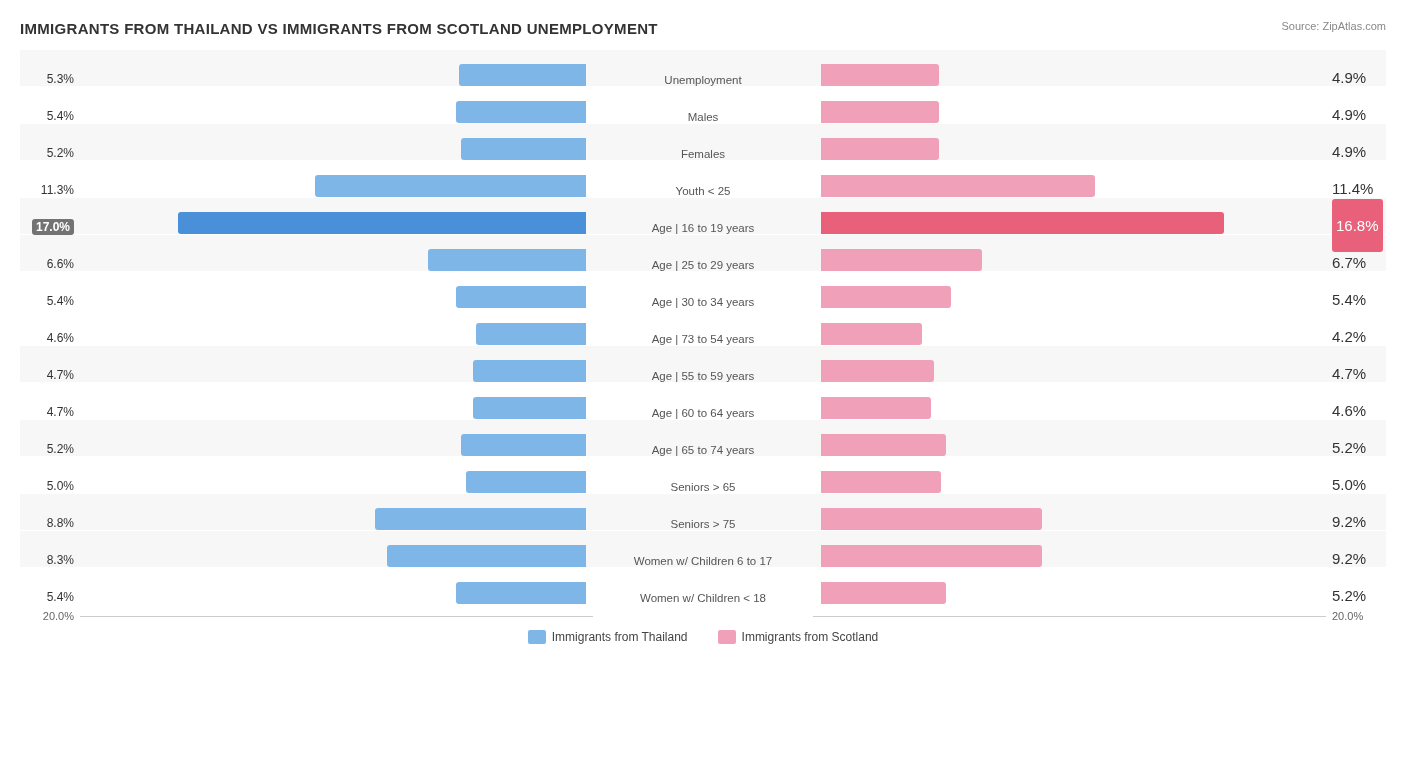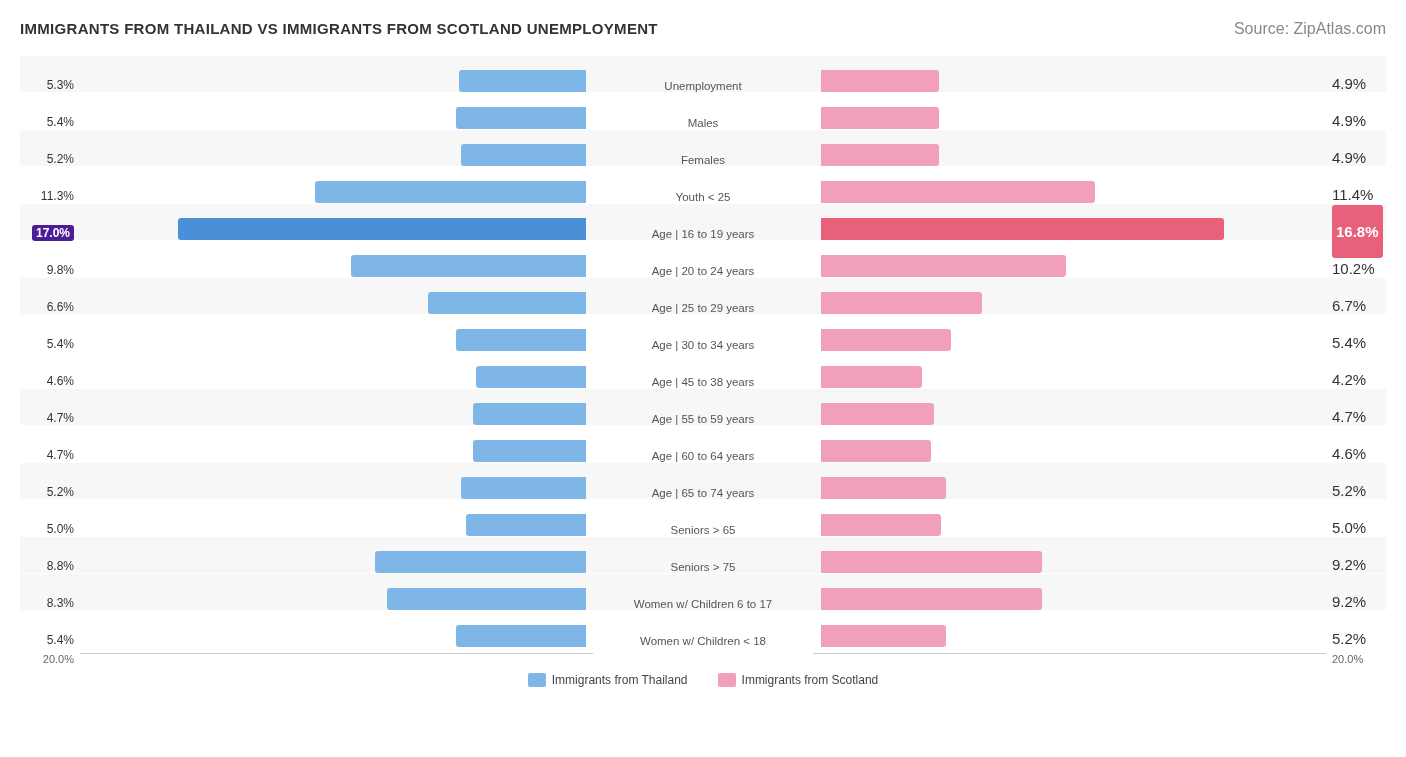--- a/index.html
+++ b/index.html
@@ -17,21 +17,21 @@
     }
     .chart-title {
       font-size: 15px;
       font-weight: bold;
       text-transform: uppercase;
       color: #333;
       margin-bottom: 4px;
       letter-spacing: 0.3px;
     }
     .chart-source {
-      font-size: 16px;
+      font-size: 11px;
       color: #888;
       text-align: center;
       margin-bottom: 10px;
     }
     .chart-area {
       position: relative;
       width: 100%;
     }
     
     .row-container {
@@ -88,20 +88,21 @@
       font-size: 15px;
       color: #333;
       padding-left: 6px;
       flex-shrink: 0;
     }
     .bg-stripe {
       background: #f7f7f7;
     }
     .axis-row {
       display: flex;
+      align-items: center;
       width: 100%;
       margin-top: 6px;
       margin-bottom: 8px;
     }
     .axis-left-val {
       width: 60px;
       text-align: right;
       font-size: 11px;
       color: #666;
       padding-right: 6px;
@@ -142,31 +143,31 @@
       border-radius: 2px;
     }
     .highlight-left {
       background: #4a90d9 !important;
     }
     .highlight-right {
       background: #e8607a !important;
     }
     .val-highlight-left {
       color: #fff;
-      background: #4c1d95;
+      background: #737373;
       border-radius: 3px;
       padding: 1px 4px;
       font-weight: bold;
     }
     .val-highlight-right {
       color: #fff;
       background: #e8607a;
       border-radius: 3px;
       padding: 18px 4px;
-      font-weight: bold;
+      font-weight: normal;
     }
   </style>
 </head>
 <body>
 
 <div class="chart-container">
   <div style="display:flex; justify-content:space-between; align-items:flex-start; margin-bottom:8px;gap:8px;">
     <div class="chart-title">IMMIGRANTS FROM THAILAND VS IMMIGRANTS FROM SCOTLAND UNEMPLOYMENT</div>
     <div class="chart-source">Source: ZipAtlas.com</div>
   </div>
@@ -240,35 +241,20 @@
       <div class="left-bar highlight-left" style="width:408px;"></div>
     </div>
     <div class="center-label">Age | 16 to 19 years</div>
     <div class="right-bar-area">
       <div class="right-bar highlight-right" style="width:403px;"></div>
     </div>
     <div class="right-val">
       <span class="val-highlight-right">16.8%</span>
     </div>
   </div>
-      <div class="row-container">
-    <div class="left-val">
-      <span class="">9.8%</span>
-    </div>
-    <div class="left-bar-area">
-      <div class="left-bar" style="width:235px;"></div>
-    </div>
-    <div class="center-label">Age | 20 to 24 years</div>
-    <div class="right-bar-area">
-      <div class="right-bar" style="width:245px;"></div>
-    </div>
-    <div class="right-val">
-      <span class="">10.2%</span>
-    </div>
-  </div>
       <div class="row-container bg-stripe">
     <div class="left-val">
       <span class="">6.6%</span>
     </div>
     <div class="left-bar-area">
       <div class="left-bar" style="width:158px;"></div>
     </div>
     <div class="center-label">Age | 25 to 29 years</div>
     <div class="right-bar-area">
       <div class="right-bar" style="width:161px;"></div>
@@ -292,21 +278,21 @@
       <span class="">5.4%</span>
     </div>
   </div>
       <div class="row-container">
     <div class="left-val">
       <span class="">4.6%</span>
     </div>
     <div class="left-bar-area">
       <div class="left-bar" style="width:110px;"></div>
     </div>
-    <div class="center-label">Age | 45 to 38 years</div>
+    <div class="center-label">Age | 73 to 54 years</div>
     <div class="right-bar-area">
       <div class="right-bar" style="width:101px;"></div>
     </div>
     <div class="right-val">
       <span class="">4.2%</span>
     </div>
   </div>
       <div class="row-container bg-stripe">
     <div class="left-val">
       <span class="">4.7%</span>

